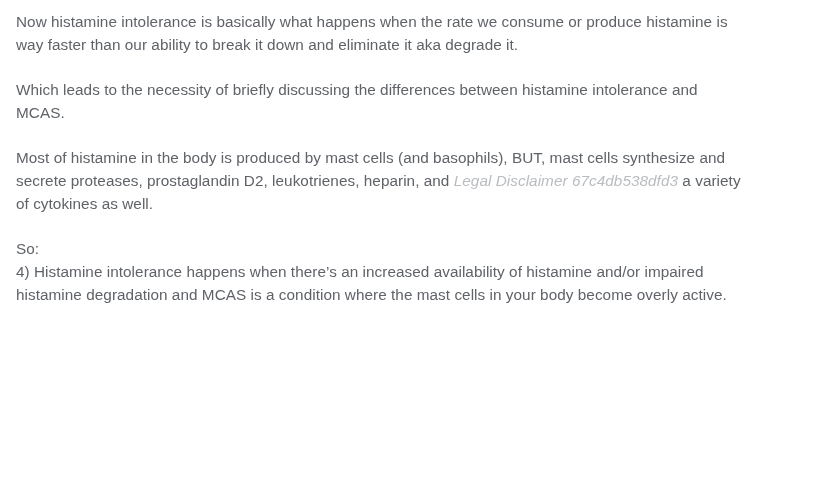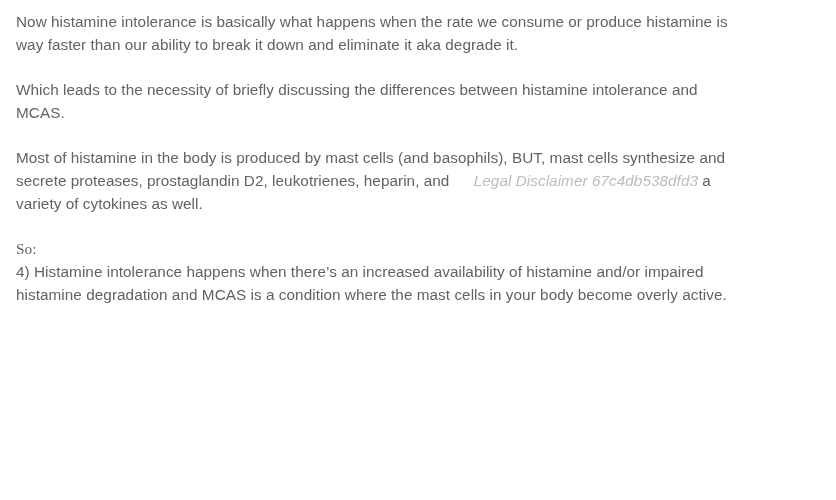--- a/index.html
+++ b/index.html
@@ -23,26 +23,24 @@
   }
   .para {
     font-size: 15.3px;
     line-height: 23px;
     color: #5f6368;
     margin: 0 0 22px 0;
     letter-spacing: 0.05px;
   }
   .para.list-lead {
     margin-bottom: 0;
-    font-family: Liberation Serif, serif;
   }
   .disclaimer {
     font-style: italic;
     color: #b9bcc0;
-    margin-left: 20px;
   }
   .para span {
     white-space: normal;
   }
 </style>
 </head>
 <body>
 
 <div class="doc">
 

